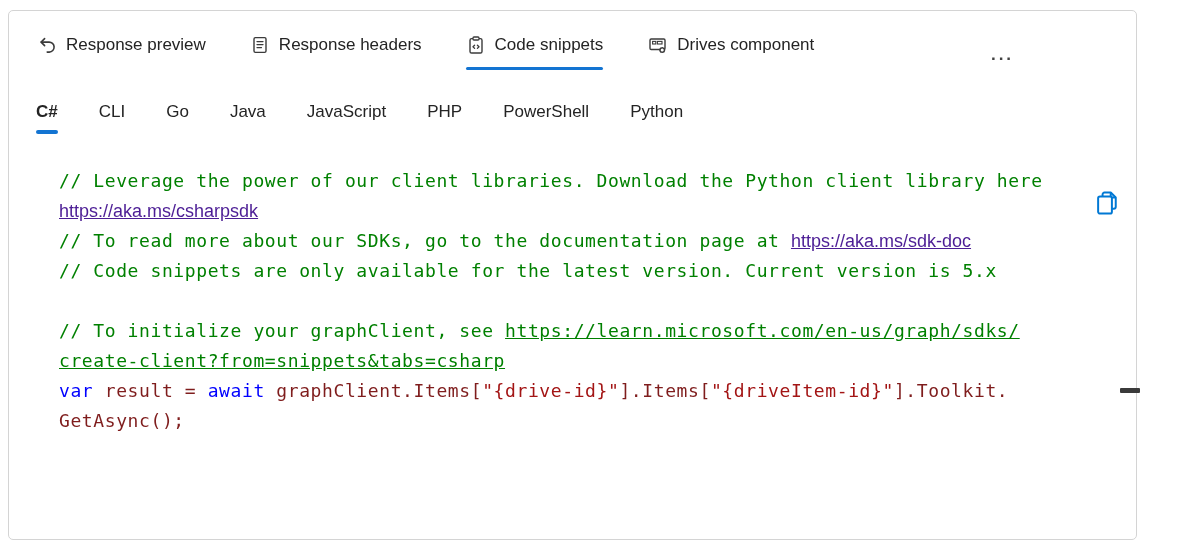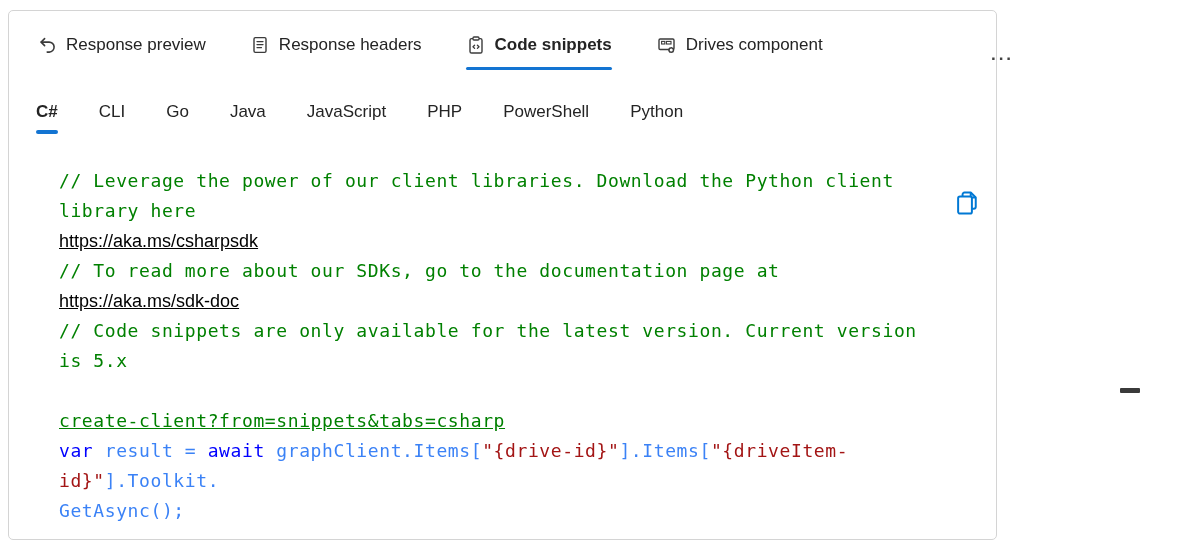--- a/index.html
+++ b/index.html
@@ -8,21 +8,21 @@
     width: 1197px; height: 546px;
     background: #ffffff;
     font-family: "Liberation Sans", sans-serif;
     color: #242424;
     position: relative;
     overflow: hidden;
   }
   .card {
     position: absolute;
     left: 8px; top: 10px;
-    width: 989px; height: 530px;
+    width: 1129px; height: 530px;
     background: #ffffff;
     border: 1px solid #d4d4d4;
     border-radius: 5px;
   }
 
   
   .top-tabs {
     display: flex;
     align-items: flex-end;
     gap: 44px;
@@ -32,21 +32,21 @@
     display: flex;
     align-items: center;
     gap: 9px;
     font-size: 17px;
     color: #242424;
     padding-bottom: 15px;
     position: relative;
     cursor: pointer;
     white-space: nowrap;
   }
-  .top-tab.selected { font-weight: 700; justify-content: center; }
+  .top-tab.selected { font-weight: 400; justify-content: center; }
   .top-tab.selected::after {
     content: "";
     position: absolute;
     left: 0; right: 0; bottom: 0;
     height: 3px;
     background: #1374d2;
     border-radius: 2px;
   }
   .top-tab .icon { display: inline-flex; color: #3b3b3b; }
   .more-btn {
@@ -89,23 +89,23 @@
     font-family: "DejaVu Sans Mono", monospace;
     font-size: 18px;
     letter-spacing: 0.6px;
     line-height: 30px;
     color: #000000;
   }
   .code-line { min-height: 30px; white-space: pre-wrap; }
   .tok-comment { color: #008000; }
   .tok-keyword { color: #0000ff; }
   .tok-string  { color: #a31515; }
-  .tok-default { color: #3b82f6; }
+  .tok-default { color: #7f1d1d; }
   .tok-link-sans {
-    color: #000000;
+    color: #4c1d95;
     text-decoration: underline;
     font-family: "Liberation Sans", sans-serif;
     letter-spacing: 0;
     font-size: 18px;
     cursor: pointer;
   }
   .tok-link-mono {
     color: #008000;
     text-decoration: underline;
     cursor: pointer;
@@ -192,20 +192,21 @@
       <div class="lang-tab">PowerShell</div>
       <div class="lang-tab">Python</div>
     </div>
 
   <div class="code-area">
       <div class="code-line"><span class="tok-comment">// Leverage the power of our client libraries. Download the Python client library here</span></div>
       <div class="code-line"><span class="tok-link-sans">https://aka.ms/csharpsdk</span></div>
       <div class="code-line"><span class="tok-comment">// To read more about our SDKs, go to the documentation page at </span><span class="tok-link-sans">https://aka.ms/sdk-doc</span></div>
       <div class="code-line"><span class="tok-comment">// Code snippets are only available for the latest version. Current version is 5.x</span></div>
       <div class="code-line"></div>
+      <div class="code-line"><span class="tok-comment">// To initialize your graphClient, see </span><span class="tok-link-mono">https://learn.microsoft.com/en-us/graph/sdks/</span></div>
       <div class="code-line"><span class="tok-link-mono">create-client?from=snippets&amp;tabs=csharp</span></div>
       <div class="code-line"><span class="tok-keyword">var</span><span class="tok-default"> result = </span><span class="tok-keyword">await</span><span class="tok-default"> graphClient.Items[</span><span class="tok-string">"{drive-id}"</span><span class="tok-default">].Items[</span><span class="tok-string">"{driveItem-id}"</span><span class="tok-default">].Toolkit.</span></div>
       <div class="code-line"><span class="tok-default">GetAsync();</span></div>
     </div>
 
   <button class="copy-btn">
     <span class="icon"><svg width="28" height="28" viewBox="0 0 24 24" fill="none">
           <path d="M8.2 6V4.7c0-.9.7-1.7 1.7-1.7h5.3l4.3 4.3v8c0 .9-.8 1.7-1.7 1.7h-1.6" stroke="#0078d4" stroke-width="1.7" stroke-linejoin="round"></path>
           <path d="M15.2 3v4.2h4.3" stroke="#0078d4" stroke-width="1.7" stroke-linejoin="round"></path>
           <rect x="4.4" y="6.4" width="11.8" height="14.6" rx="1.6" fill="#fff" stroke="#0078d4" stroke-width="1.7"></rect>

